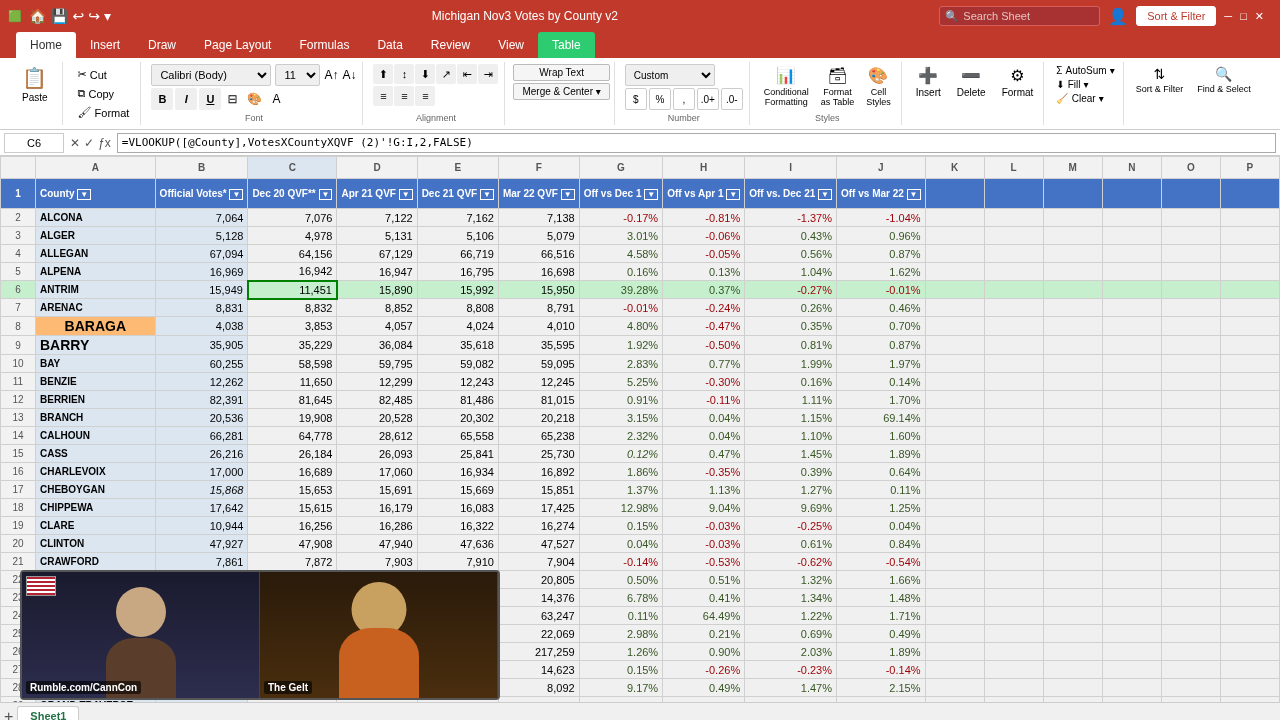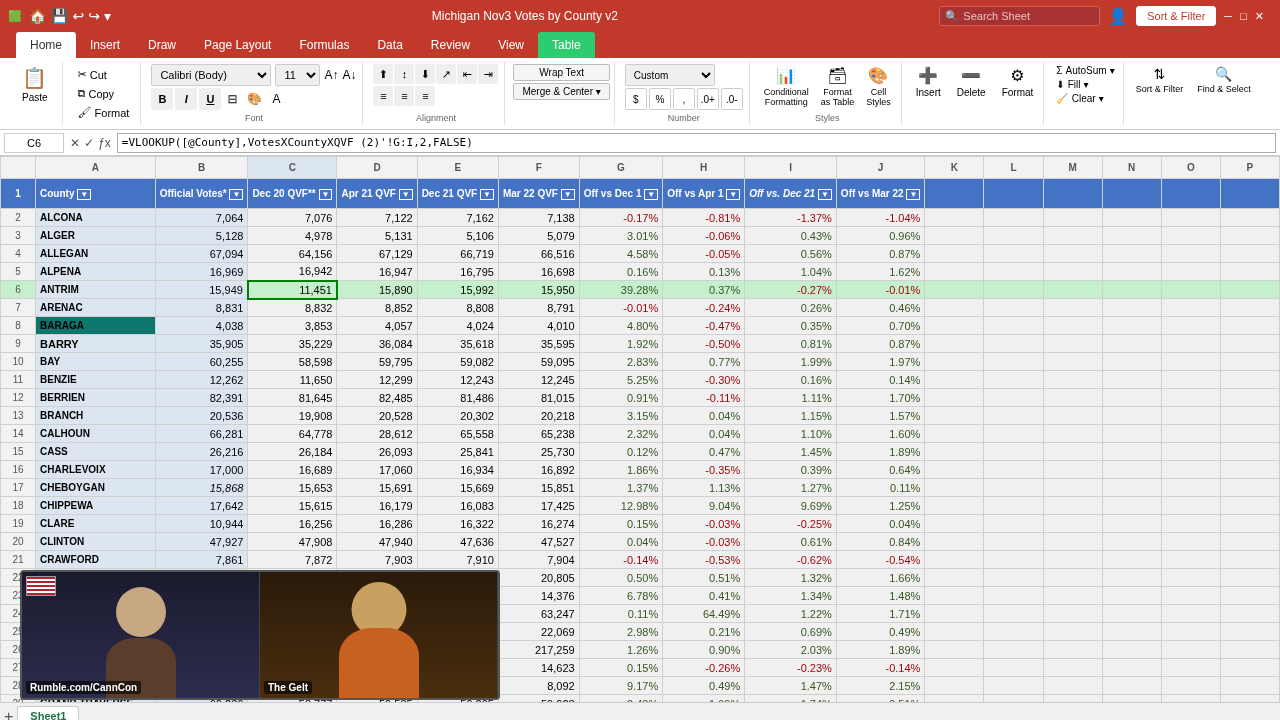--- a/index.html
+++ b/index.html
@@ -718,21 +718,21 @@
         <td style="background:#4472c4;color:white;font-weight:bold;font-size:10px;text-align:left;padding-left:4px;">
           County <span style="background:#4472c4;color:white;font-size:8px;border:1px solid white;padding:0 2px;cursor:pointer;">▼</span>
         </td>
         <td style="background:#4472c4;color:white;font-weight:bold;font-size:10px;text-align:center;">Official Votes* <span style="font-size:8px;border:1px solid white;padding:0 2px;cursor:pointer;">▼</span></td>
         <td style="background:#4472c4;color:white;font-weight:bold;font-size:10px;text-align:center;">Dec 20 QVF** <span style="font-size:8px;border:1px solid white;padding:0 2px;cursor:pointer;">▼</span></td>
         <td style="background:#4472c4;color:white;font-weight:bold;font-size:10px;text-align:center;">Apr 21 QVF <span style="font-size:8px;border:1px solid white;padding:0 2px;cursor:pointer;">▼</span></td>
         <td style="background:#4472c4;color:white;font-weight:bold;font-size:10px;text-align:center;">Dec 21 QVF <span style="font-size:8px;border:1px solid white;padding:0 2px;cursor:pointer;">▼</span></td>
         <td style="background:#4472c4;color:white;font-weight:bold;font-size:10px;text-align:center;">Mar 22 QVF <span style="font-size:8px;border:1px solid white;padding:0 2px;cursor:pointer;">▼</span></td>
         <td style="background:#4472c4;color:white;font-weight:bold;font-size:10px;text-align:center;">Off vs Dec 1 <span style="font-size:8px;border:1px solid white;padding:0 2px;cursor:pointer;">▼</span></td>
         <td style="background:#4472c4;color:white;font-weight:bold;font-size:10px;text-align:center;">Off vs Apr 1 <span style="font-size:8px;border:1px solid white;padding:0 2px;cursor:pointer;">▼</span></td>
-        <td style="background:#4472c4;color:white;font-weight:bold;font-size:10px;text-align:center;font-style:italic;">Off vs. Dec 21 <span style="font-size:8px;border:1px solid white;padding:0 2px;cursor:pointer;">▼</span></td>
+        <td style="background:#4472c4;color:white;font-weight:bold;font-size:10px;text-align:center;">Off vs. Dec 21 <span style="font-size:8px;border:1px solid white;padding:0 2px;cursor:pointer;">▼</span></td>
         <td style="background:#4472c4;color:white;font-weight:bold;font-size:10px;text-align:center;">Off vs Mar 22 <span style="font-size:8px;border:1px solid white;padding:0 2px;cursor:pointer;">▼</span></td>
         <td style="background:#4472c4;"></td>
         <td style="background:#4472c4;"></td>
         <td style="background:#4472c4;"></td>
         <td style="background:#4472c4;"></td>
         <td style="background:#4472c4;"></td>
         <td style="background:#4472c4;"></td>
       </tr>
     <tr>
       <td class="row-header">2</td>
@@ -843,40 +843,40 @@
       <td class="data-cell" style="color:#375623;">0.46%</td>
       <td></td>
       <td></td>
       <td></td>
       <td></td>
       <td></td>
       <td></td>
     </tr>
           <tr>
       <td class="row-header">8</td>
-      <td class="county-cell" style="font-size:10px;font-weight:bold;background:#0f766e;">BARAGA</td>
+      <td class="county-cell" style="font-size:14px;font-weight:bold;background:#fdba74;text-align:center;">BARAGA</td>
       <td class="data-cell" style="background:#dce6f1;">4,038</td>
       <td class="data-cell" style="">3,853</td>
       <td class="data-cell">4,057</td>
       <td class="data-cell">4,024</td>
       <td class="data-cell">4,010</td>
       <td class="data-cell" style="color:#375623;">4.80%</td>
       <td class="data-cell" style="color:#9c0006;">-0.47%</td>
       <td class="data-cell" style="color:#375623;">0.35%</td>
       <td class="data-cell" style="color:#375623;">0.70%</td>
       <td></td>
       <td></td>
       <td></td>
       <td></td>
       <td></td>
       <td></td>
     </tr>
           <tr>
       <td class="row-header">9</td>
-      <td class="county-cell" style="font-size:11px;font-weight:bold;background:#dce6f1;">BARRY</td>
+      <td class="county-cell" style="font-size:14px;font-weight:bold;background:#dce6f1;">BARRY</td>
       <td class="data-cell" style="background:#dce6f1;">35,905</td>
       <td class="data-cell" style="">35,229</td>
       <td class="data-cell">36,084</td>
       <td class="data-cell">35,618</td>
       <td class="data-cell">35,595</td>
       <td class="data-cell" style="color:#375623;">1.92%</td>
       <td class="data-cell" style="color:#9c0006;">-0.50%</td>
       <td class="data-cell" style="color:#375623;">0.81%</td>
       <td class="data-cell" style="color:#375623;">0.87%</td>
       <td></td>
@@ -947,21 +947,21 @@
       <td class="row-header">13</td>
       <td class="county-cell" style="font-size:10px;font-weight:bold;background:#dce6f1;">BRANCH</td>
       <td class="data-cell" style="background:#dce6f1;">20,536</td>
       <td class="data-cell" style="">19,908</td>
       <td class="data-cell">20,528</td>
       <td class="data-cell">20,302</td>
       <td class="data-cell">20,218</td>
       <td class="data-cell" style="color:#375623;">3.15%</td>
       <td class="data-cell" style="color:#375623;">0.04%</td>
       <td class="data-cell" style="color:#375623;">1.15%</td>
-      <td class="data-cell" style="color:#375623;">1.57%</td>
+      <td class="data-cell" style="color:#375623;">69.14%</td>
       <td></td>
       <td></td>
       <td></td>
       <td></td>
       <td></td>
       <td></td>
     </tr>
           <tr>
       <td class="row-header">14</td>
       <td class="county-cell" style="font-size:10px;font-weight:bold;background:#dce6f1;">CALHOUN</td>
@@ -982,21 +982,21 @@
       <td></td>
     </tr>
           <tr>
       <td class="row-header">15</td>
       <td class="county-cell" style="font-size:10px;font-weight:bold;background:#dce6f1;">CASS</td>
       <td class="data-cell" style="background:#dce6f1;">26,216</td>
       <td class="data-cell" style="">26,184</td>
       <td class="data-cell">26,093</td>
       <td class="data-cell">25,841</td>
       <td class="data-cell">25,730</td>
-      <td class="data-cell" style="color:#375623;">0.12%</td>
+      <td class="data-cell" style="color:#375623;font-style:italic;">0.12%</td>
       <td class="data-cell" style="color:#375623;">0.47%</td>
       <td class="data-cell" style="color:#375623;">1.45%</td>
       <td class="data-cell" style="color:#375623;">1.89%</td>
       <td></td>
       <td></td>
       <td></td>
       <td></td>
       <td></td>
       <td></td>
     </tr>

